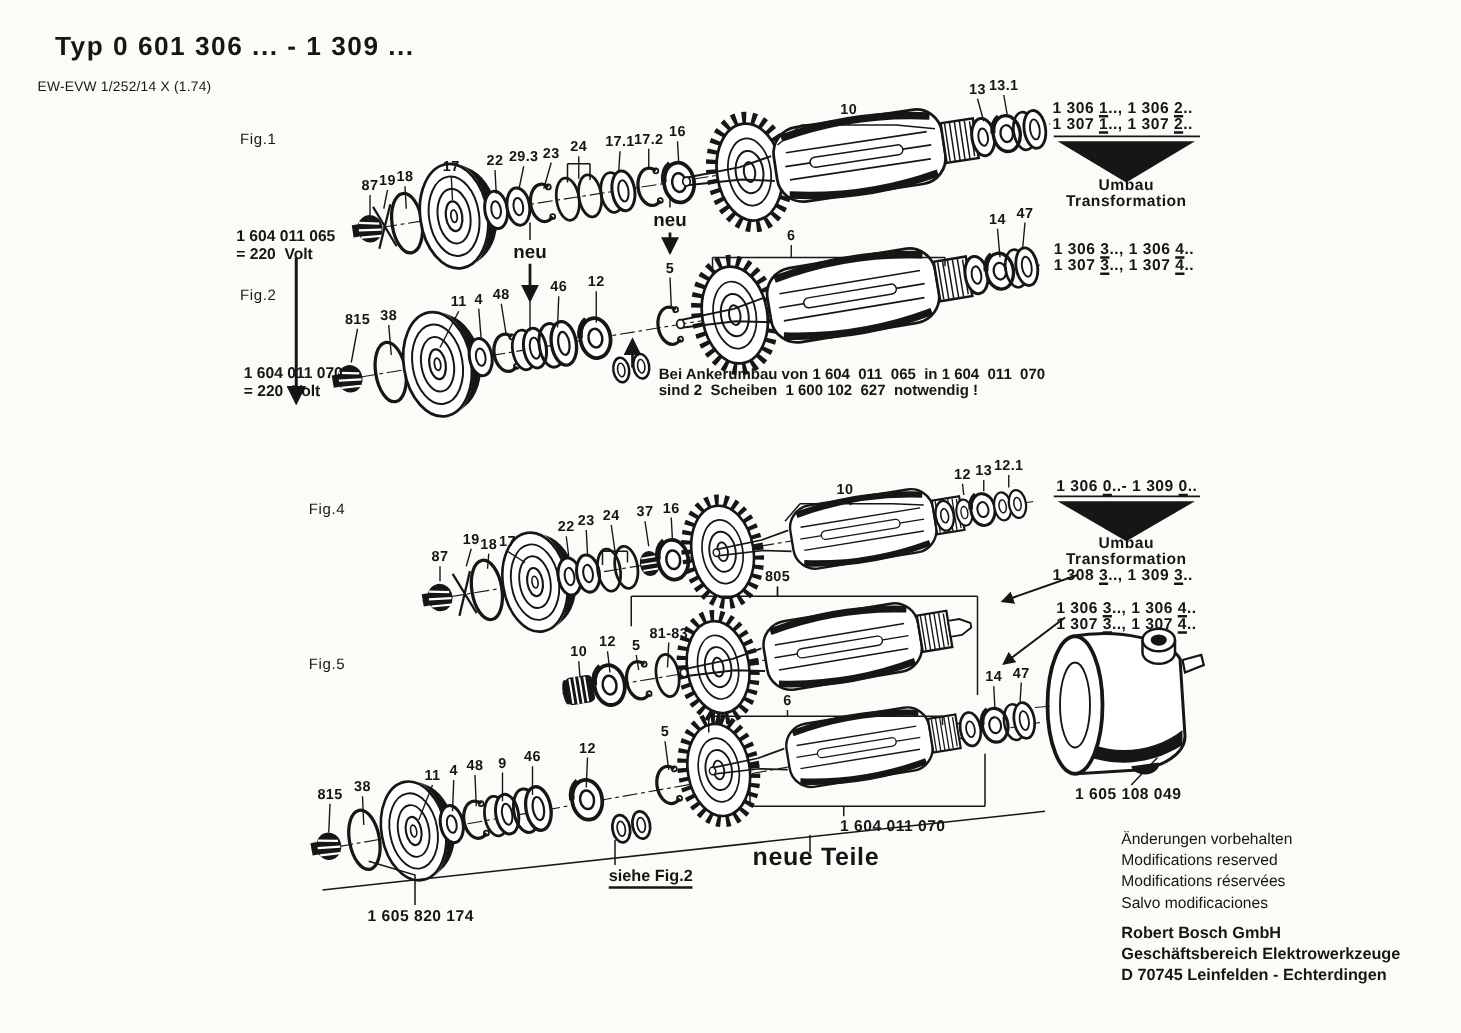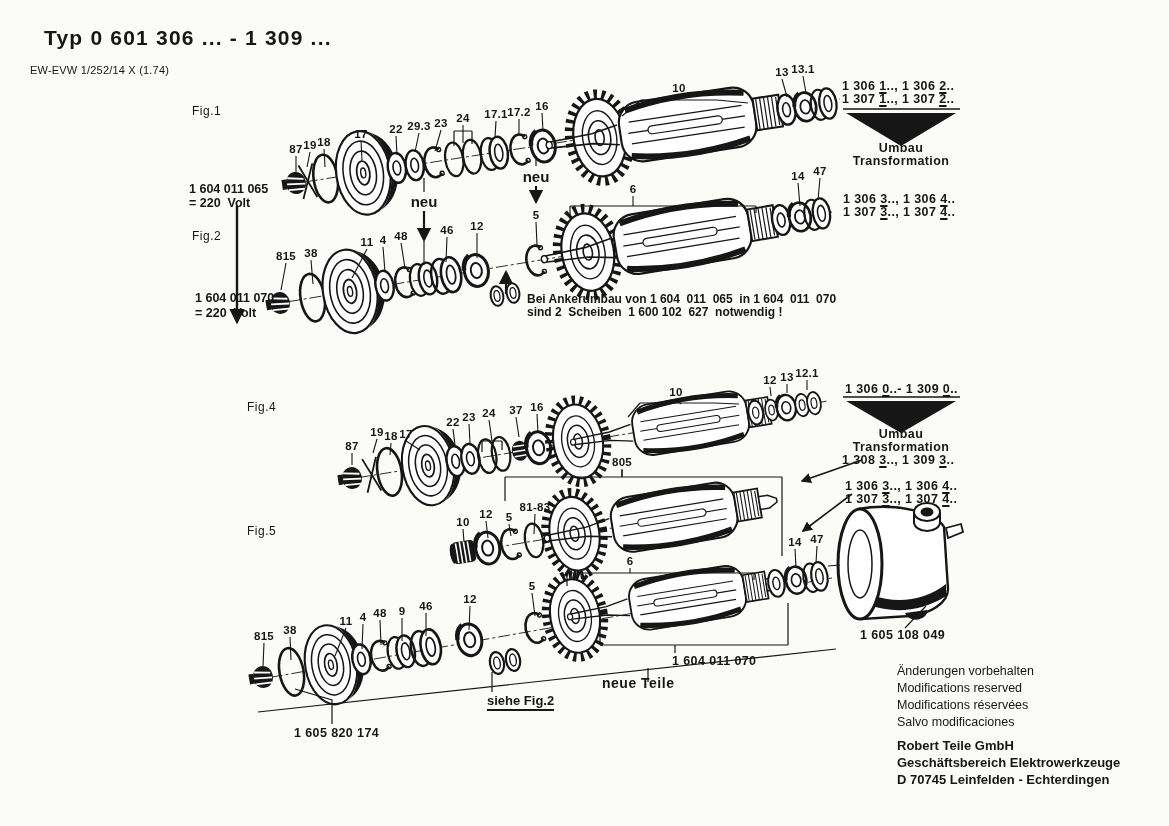--- a/index.html
+++ b/index.html
@@ -10,21 +10,21 @@
   .plabel{position:absolute;font-weight:700;font-size:11.5px;transform:translateX(-50%);
           letter-spacing:.3px;white-space:pre;}
   .ann{position:absolute;white-space:pre;line-height:1.05;}
   .ann u{text-decoration:underline;text-underline-offset:2px;text-decoration-thickness:1.5px;}
   .ac{transform:translateX(-50%);text-align:right;}
   .a-fig{font-weight:400;font-size:12px;letter-spacing:.5px;}
   .a-code{font-weight:700;font-size:12.5px;letter-spacing:.4px;}
   .a-volt{font-weight:700;font-size:12.5px;}
   .a-note{font-weight:700;font-size:12px;}
   .a-neu{font-weight:700;font-size:15px;}
-  .a-big{font-weight:700;font-size:14px;letter-spacing:.5px;}
+  .a-big{font-weight:700;font-size:20px;letter-spacing:.5px;}
   .a-legal{font-size:12.5px;}
   .a-bosch{font-weight:700;font-size:13px;}
   .a-siehe{font-weight:700;font-size:13px;border-bottom:2px solid #161616;padding-bottom:1px;}
   .title{position:absolute;left:44px;top:26px;font-weight:700;font-size:21px;
          letter-spacing:1.2px;z-index:2;}
   .subtitle{position:absolute;left:30px;top:64px;font-size:11px;letter-spacing:.2px;z-index:2;}
 </style>
 </head>
 <body>
 
@@ -460,17 +460,17 @@
       <div class="ann a-code" style="left: 845px; top: 493px;">1 307 <u>3</u>.., 1 307 <u>4</u>..</div>
       <div class="ann a-code" style="left: 860px; top: 629px;">1 605 108 049</div>
       <div class="ann a-code" style="left: 672px; top: 655px;">1 604 011 070</div>
       <div class="ann a-big" style="left: 602px; top: 676px;">neue Teile</div>
       <div class="ann a-siehe" style="left: 487px; top: 694px;">siehe Fig.2</div>
       <div class="ann a-code" style="left: 294px; top: 727px;">1 605 820 174</div>
       <div class="ann a-legal" style="left: 897px; top: 665px;">Änderungen vorbehalten</div>
       <div class="ann a-legal" style="left: 897px; top: 682px;">Modifications reserved</div>
       <div class="ann a-legal" style="left: 897px; top: 699px;">Modifications réservées</div>
       <div class="ann a-legal" style="left: 897px; top: 716px;">Salvo modificaciones</div>
-      <div class="ann a-bosch" style="left: 897px; top: 739px;">Robert Teile GmbH</div>
+      <div class="ann a-bosch" style="left: 897px; top: 739px;">Robert Bosch GmbH</div>
       <div class="ann a-bosch" style="left: 897px; top: 756px;">Geschäftsbereich Elektrowerkzeuge</div>
       <div class="ann a-bosch" style="left: 897px; top: 773px;">D 70745 Leinfelden - Echterdingen</div>
     </div>
 </div>
 
 </body></html>

